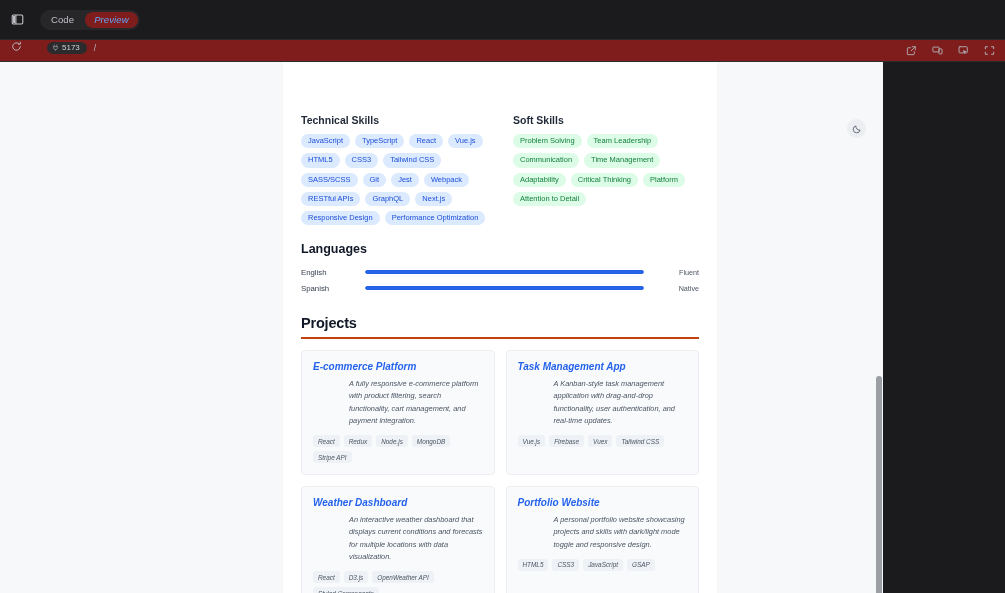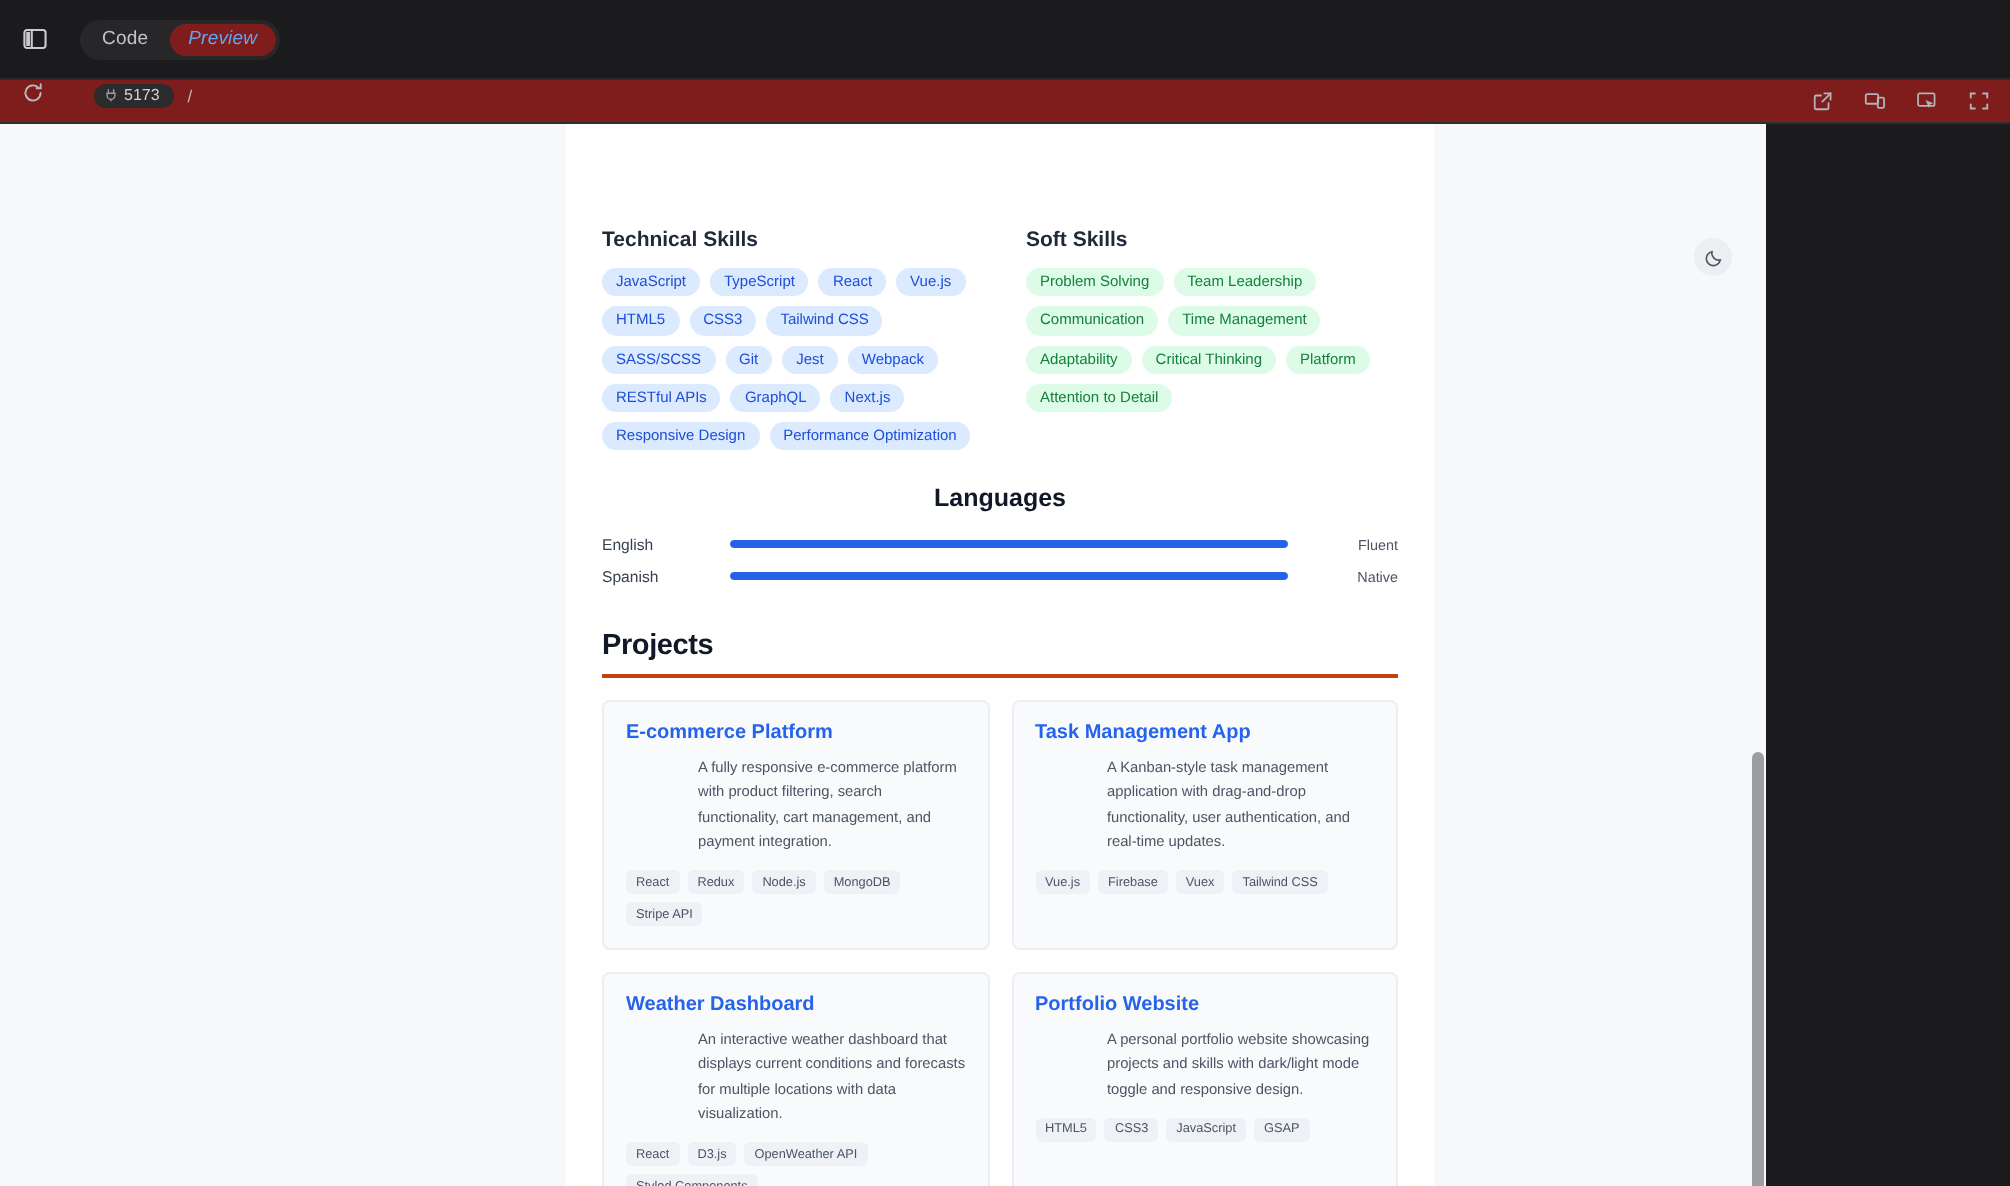--- a/index.html
+++ b/index.html
@@ -132,21 +132,20 @@
   .pill.blue { background: #dbeafe; color: #1d4ed8; }
   .pill.green { background: #dcfce7; color: #15803d; }
 
   
   .lang-block { margin-top: 17px; }
   .lang-title {
     font-size: 12.5px;
     font-weight: bold;
     color: #111827;
     margin-bottom: 8px;
-    text-align: center;
   }
   .lang-row {
     display: flex;
     align-items: center;
     height: 16px;
     gap: 7px;
   }
   .lang-name { font-size: 7.8px; color: #374151; width: 57px; flex: none; }
   .lang-track {
     flex: 1;
@@ -159,20 +158,21 @@
   .lang-level { font-size: 7.2px; color: #4b5563; width: 48px; text-align: right; flex: none; }
 
   
   .projects-block { margin-top: 19px; }
   .proj-grid { display: grid; grid-template-columns: 1fr 1fr; gap: 11px; }
   .proj-card {
     background: #f8fafc;
     border: 1px solid #eceef2;
     border-radius: 4px;
     padding: 10px 11px 11px;
+    font-style: italic;
   }
   .proj-title {
     font-size: 10px;
     font-weight: bold;
     color: #2563eb;
     margin-bottom: 6px;
     cursor: pointer;
   }
   .proj-desc {
     font-size: 7.4px;

